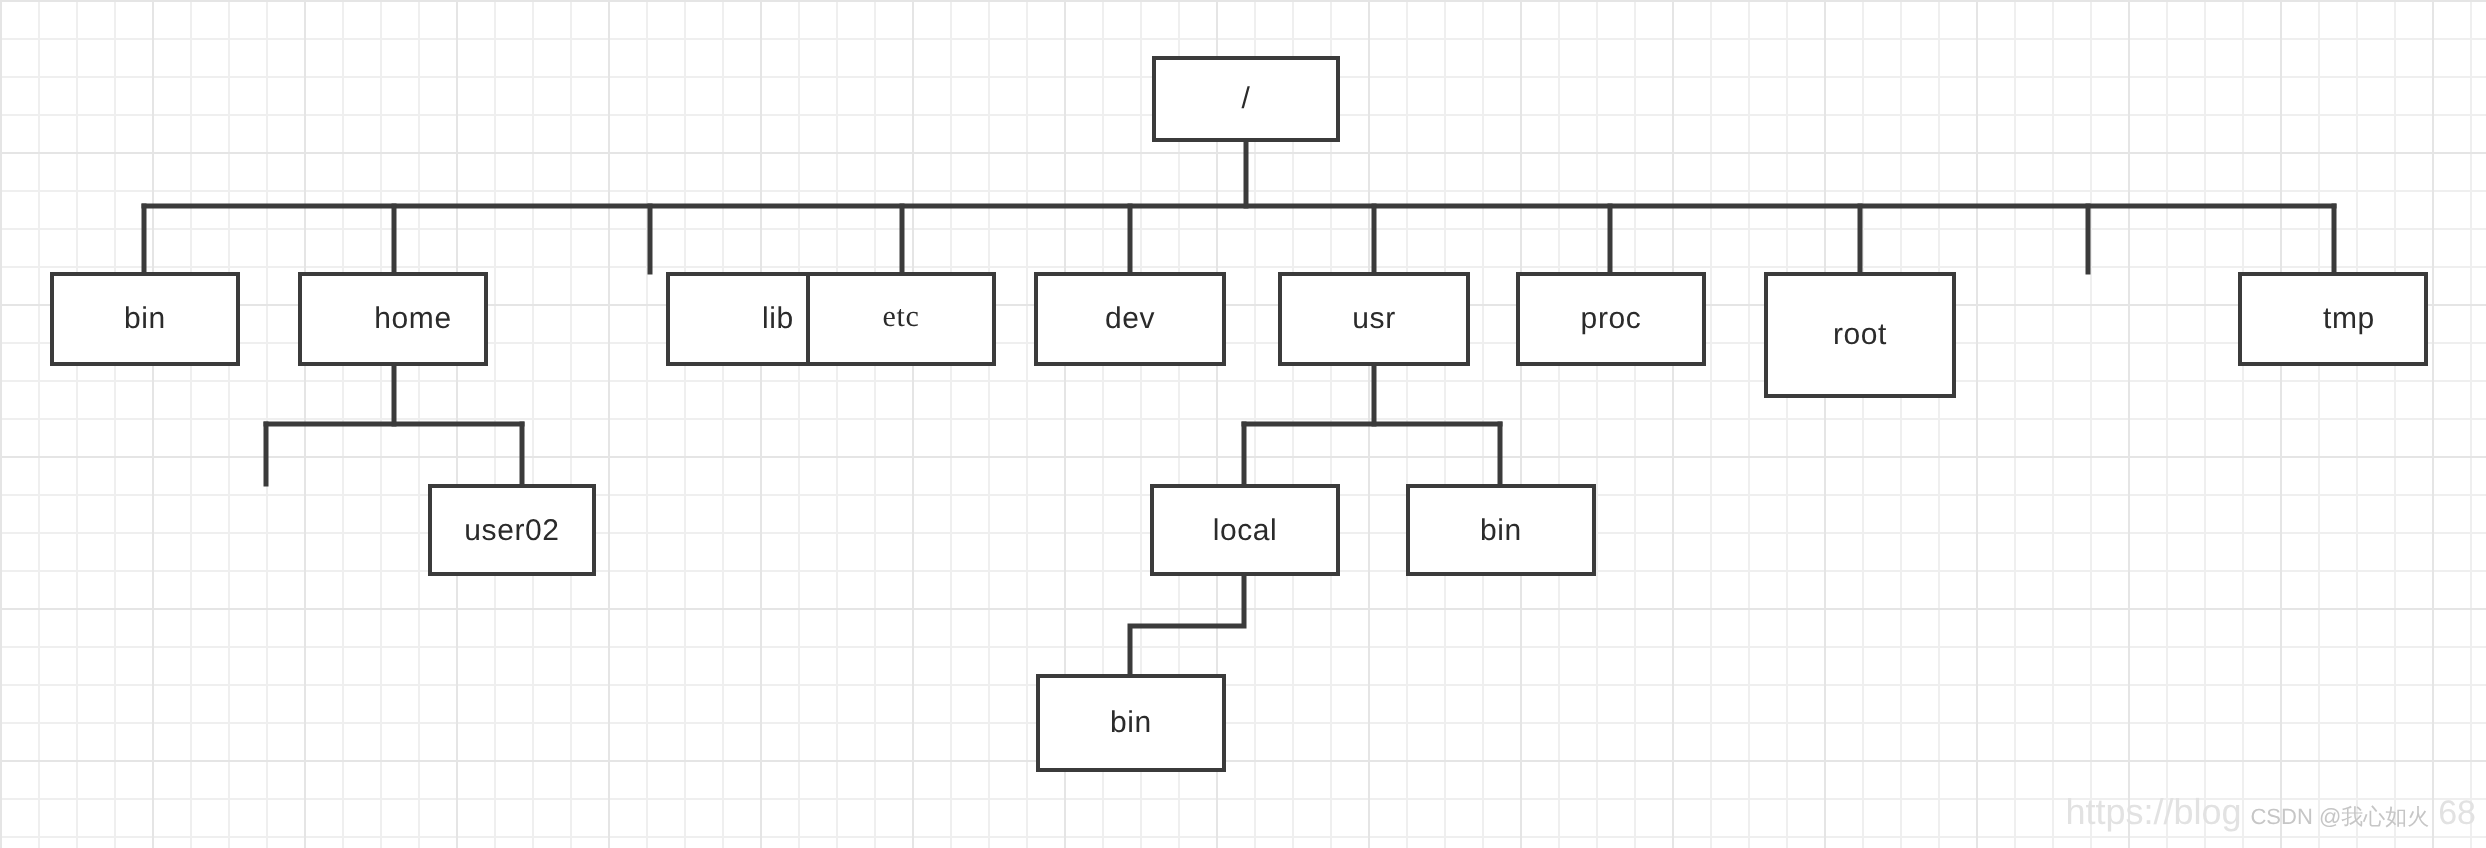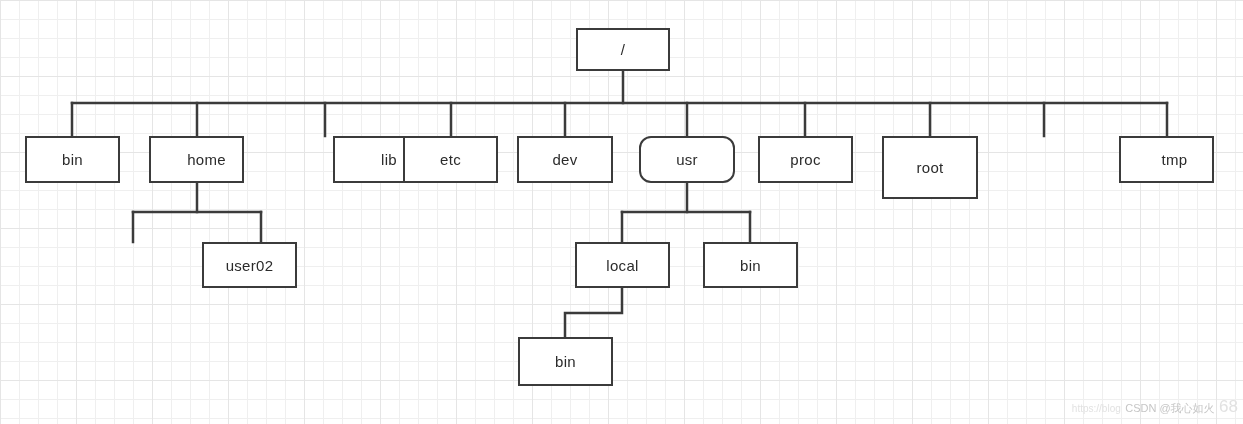--- a/index.html
+++ b/index.html
@@ -41,21 +41,21 @@
   }
   .watermark {
     position: absolute;
     right: 5px;
     bottom: 5px;
     white-space: nowrap;
     user-select: none;
     line-height: 20px;
   }
   .watermark .wm-url {
-    font-size: 10px;
+    font-size: 18px;
     color: var(--wm-url, #e2e2e2);
   }
   .watermark .wm-handle {
     font-size: 11px;
     color: var(--wm-handle, #c6c6c6);
   }
   .watermark .wm-tail {
     font-size: 17px;
     color: var(--wm-url, #e2e2e2);
   }
@@ -98,39 +98,39 @@
     </div>
     <div class="node" style="left: 25px; top: 136px; width: 95px; height: 47px;">
       <span class="label">bin</span>
     </div>
     <div class="node" style="left: 149px; top: 136px; width: 95px; height: 47px; padding-left: 20px;">
       <span class="label">home</span>
     </div>
     <div class="node" style="left: 292px; top: 136px; width: 112px; height: 47px; margin-left: 41px;">
       <span class="label">lib</span>
     </div>
-    <div class="node" style="left: 403px; top: 136px; width: 95px; height: 47px;">
+    <div class="node" style="left: 403px; top: 136px; width: 95px; height: 47px; font-family: Liberation Serif, serif;">
       <span class="label">etc</span>
     </div>
     <div class="node" style="left: 517px; top: 136px; width: 96px; height: 47px;">
       <span class="label">dev</span>
     </div>
-    <div class="node" style="left: 639px; top: 136px; width: 96px; height: 47px; border-radius: 12px;">
+    <div class="node" style="left: 639px; top: 136px; width: 96px; height: 47px;">
       <span class="label">usr</span>
     </div>
     <div class="node" style="left: 758px; top: 136px; width: 95px; height: 47px;">
       <span class="label">proc</span>
     </div>
     <div class="node" style="left: 882px; top: 136px; width: 96px; height: 63px;">
       <span class="label">root</span>
     </div>
     <div class="node" style="left: 1119px; top: 136px; width: 95px; height: 47px; padding-left: 16px;">
       <span class="label">tmp</span>
     </div>
-    <div class="node" style="left: 202px; top: 242px; width: 95px; height: 46px;">
+    <div class="node" style="left: 214px; top: 242px; width: 84px; height: 46px;">
       <span class="label">user02</span>
     </div>
     <div class="node" style="left: 575px; top: 242px; width: 95px; height: 46px;">
       <span class="label">local</span>
     </div>
     <div class="node" style="left: 703px; top: 242px; width: 95px; height: 46px;">
       <span class="label">bin</span>
     </div>
     <div class="node" style="left: 518px; top: 337px; width: 95px; height: 49px;">
       <span class="label">bin</span>

